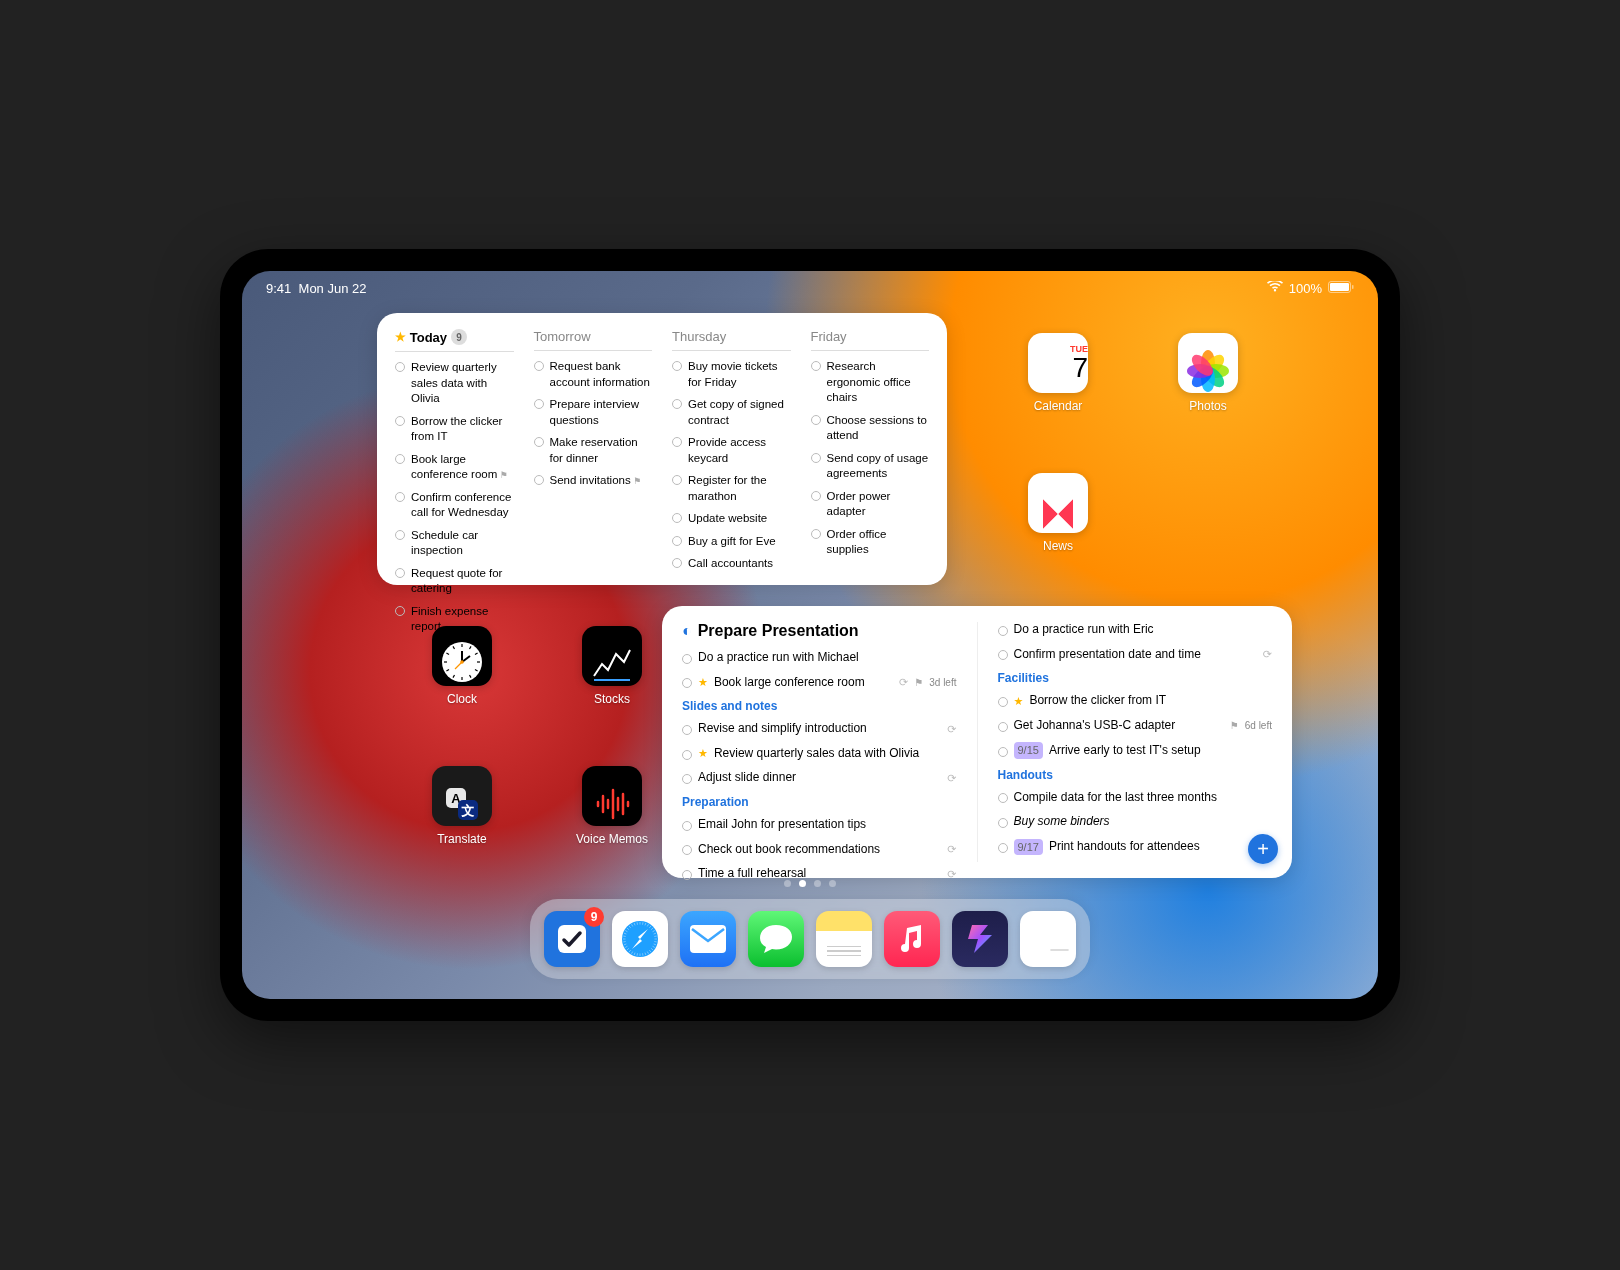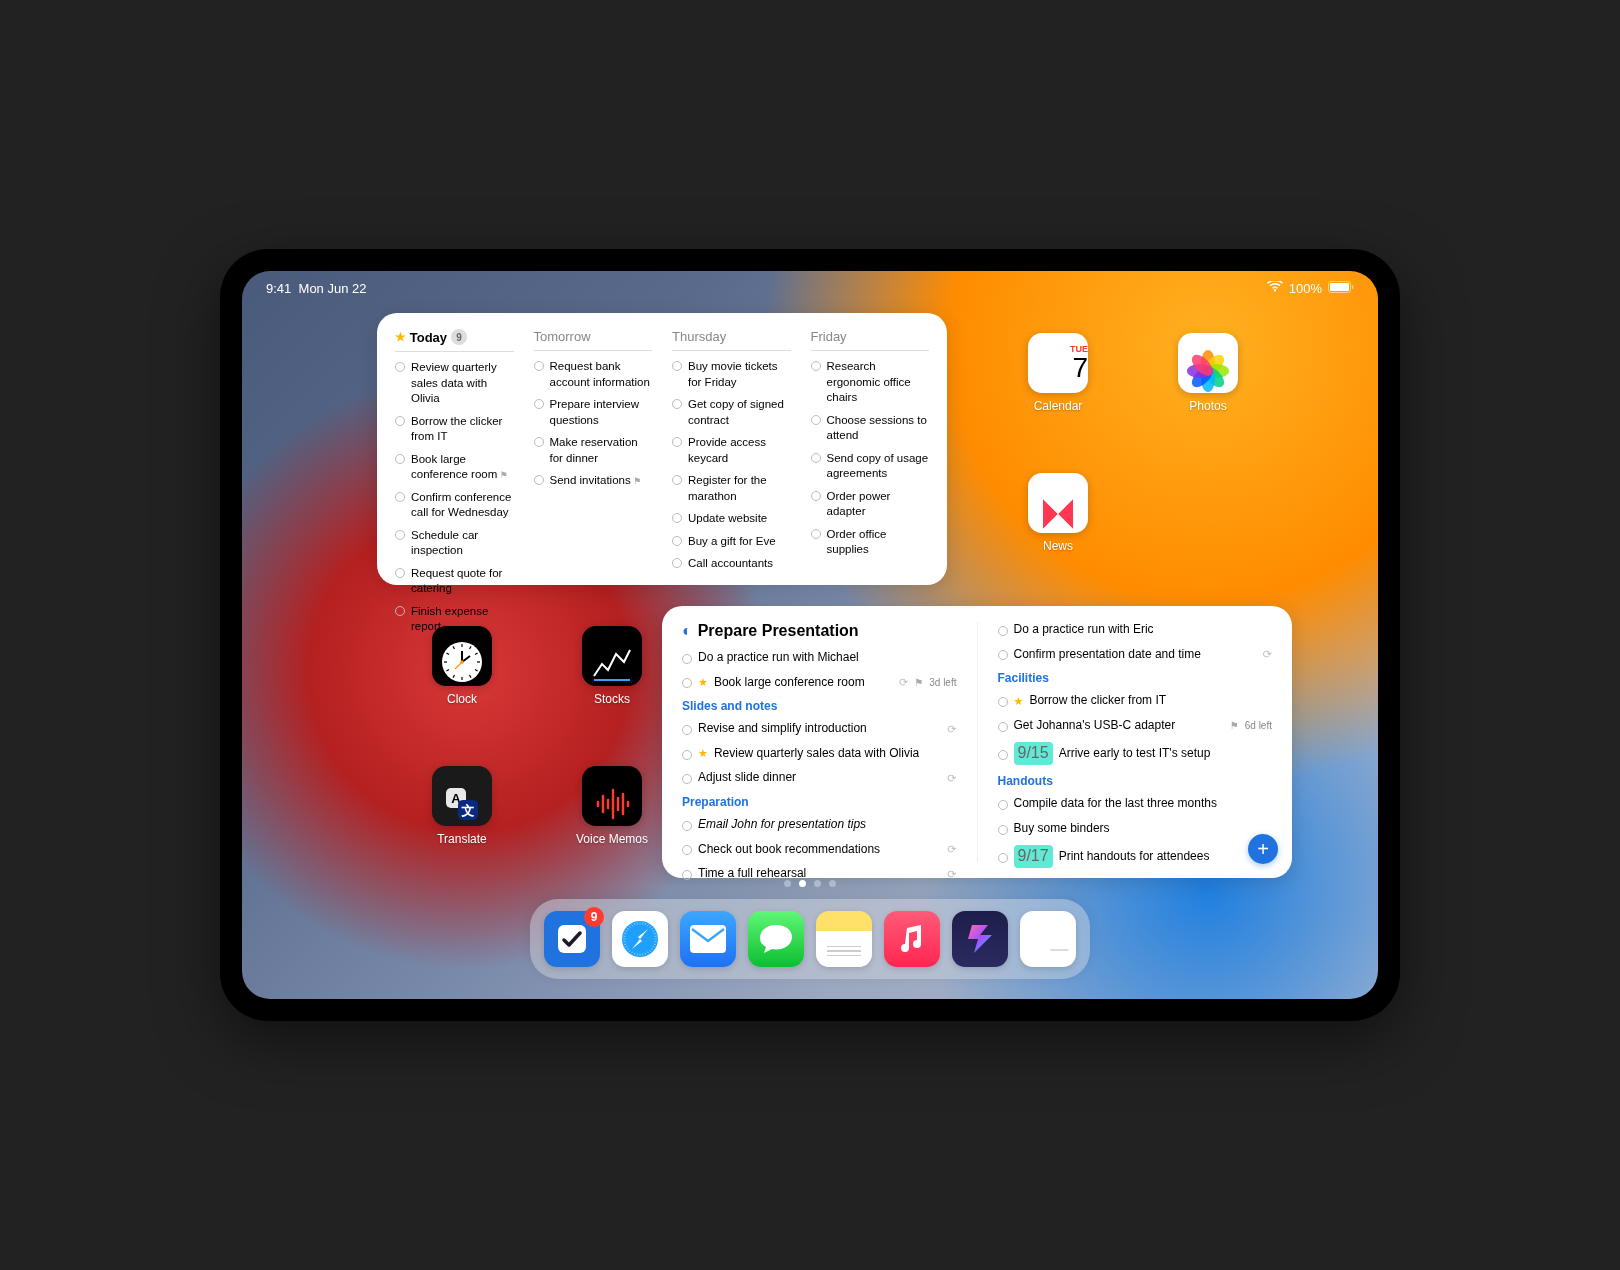--- a/index.html
+++ b/index.html
@@ -28,21 +28,21 @@
 .mid-left { position: absolute; top: 355px; left: 150px; display: grid; grid-template-columns: 140px 140px; gap: 60px 10px; }
 
 .project-widget { position: absolute; top: 335px; left: 420px; width: 630px; height: 272px; background: #fff; border-radius: 20px; box-shadow: 0 4px 20px rgba(0,0,0,0.15); display: flex; padding: 16px 20px; gap: 20px; }
 .project-col { flex: 1; min-width: 0; }
 .project-title { font-size: 16px; font-weight: 700; color: #000; margin-bottom: 10px; display: flex; align-items: center; gap: 6px; }
 .project-title-icon { color: #2073de; font-size: 16px; }
 .project-task { display: flex; align-items: center; gap: 6px; font-size: 12px; color: #000; margin-bottom: 9px; line-height: 1.3; }
 .project-task .star { color: #ffb800; font-size: 11px; }
 .project-task .flag { color: #aaa; font-size: 10px; }
 .project-task .due { color: #888; font-size: 10px; }
-.project-task .date-badge { background: #5eead4; color: #666; border-radius: 4px; padding: 1px 4px; font-size: 16px; }
+.project-task .date-badge { background: #c4b5fd; color: #666; border-radius: 4px; padding: 1px 4px; font-size: 11px; }
 .project-heading { font-size: 12px; font-weight: 600; color: #2073de; margin-bottom: 8px; margin-top: 2px; }
 .add-button { position: absolute; bottom: 14px; right: 14px; width: 30px; height: 30px; background: #2073de; border-radius: 50%; color: #fff; display: flex; align-items: center; justify-content: center; font-size: 20px; font-weight: 300; box-shadow: 0 2px 6px rgba(32,115,222,0.4); }
 .divider-v { width: 1px; background: #eee; }
 
 .page-dots { position: absolute; bottom: 112px; left: 50%; transform: translateX(-50%); display: flex; gap: 8px; }
 .dot { width: 7px; height: 7px; border-radius: 50%; background: rgba(255,255,255,0.35); }
 .dot.active { background: #fff; }
 
 .dock { position: absolute; bottom: 20px; left: 50%; transform: translateX(-50%); background: rgba(210,215,225,0.45); backdrop-filter: blur(20px); border-radius: 28px; padding: 12px 14px; display: flex; gap: 12px; box-shadow: 0 -2px 12px rgba(0,0,0,0.08); }
 .dock-icon { width: 56px; height: 56px; border-radius: 13px; display: flex; align-items: center; justify-content: center; box-shadow: 0 2px 6px rgba(0,0,0,0.15); position: relative; }
@@ -349,21 +349,21 @@
             <span style="flex: 1 1 0%;">Review quarterly sales data with Olivia</span>
           </div>
           <div class="project-task">
             <span class="task-circle"></span>
             <span style="flex: 1 1 0%;">Adjust slide dinner</span>
             <span style="color: rgb(187, 187, 187); font-size: 11px;">⟳</span>
           </div>
           <div class="project-heading">Preparation</div>
           <div class="project-task">
             <span class="task-circle"></span>
-            <span style="flex: 1 1 0%; font-style: italic;">Email John for presentation tips</span>
+            <span style="flex: 1 1 0%;">Email John for presentation tips</span>
           </div>
           <div class="project-task">
             <span class="task-circle"></span>
             <span style="flex: 1 1 0%;">Check out book recommendations</span>
             <span style="color: rgb(187, 187, 187); font-size: 11px;">⟳</span>
           </div>
           <div class="project-task">
             <span class="task-circle"></span>
             <span style="flex: 1 1 0%;">Time a full rehearsal</span>
             <span style="color: rgb(187, 187, 187); font-size: 11px;">⟳</span>
@@ -397,21 +397,21 @@
             <span class="date-badge">9/15</span>
             <span style="flex: 1 1 0%;">Arrive early to test IT's setup</span>
           </div>
           <div class="project-heading">Handouts</div>
           <div class="project-task">
             <span class="task-circle"></span>
             <span style="flex: 1 1 0%;">Compile data for the last three months</span>
           </div>
           <div class="project-task">
             <span class="task-circle"></span>
-            <span style="flex: 1 1 0%;">Buy some binders</span>
+            <span style="flex: 1 1 0%; font-style: italic;">Buy some binders</span>
           </div>
           <div class="project-task">
             <span class="task-circle"></span>
             <span class="date-badge">9/17</span>
             <span style="flex: 1 1 0%;">Print handouts for attendees</span>
           </div>
         </div>
     <div class="add-button">+</div>
   </div>
 

